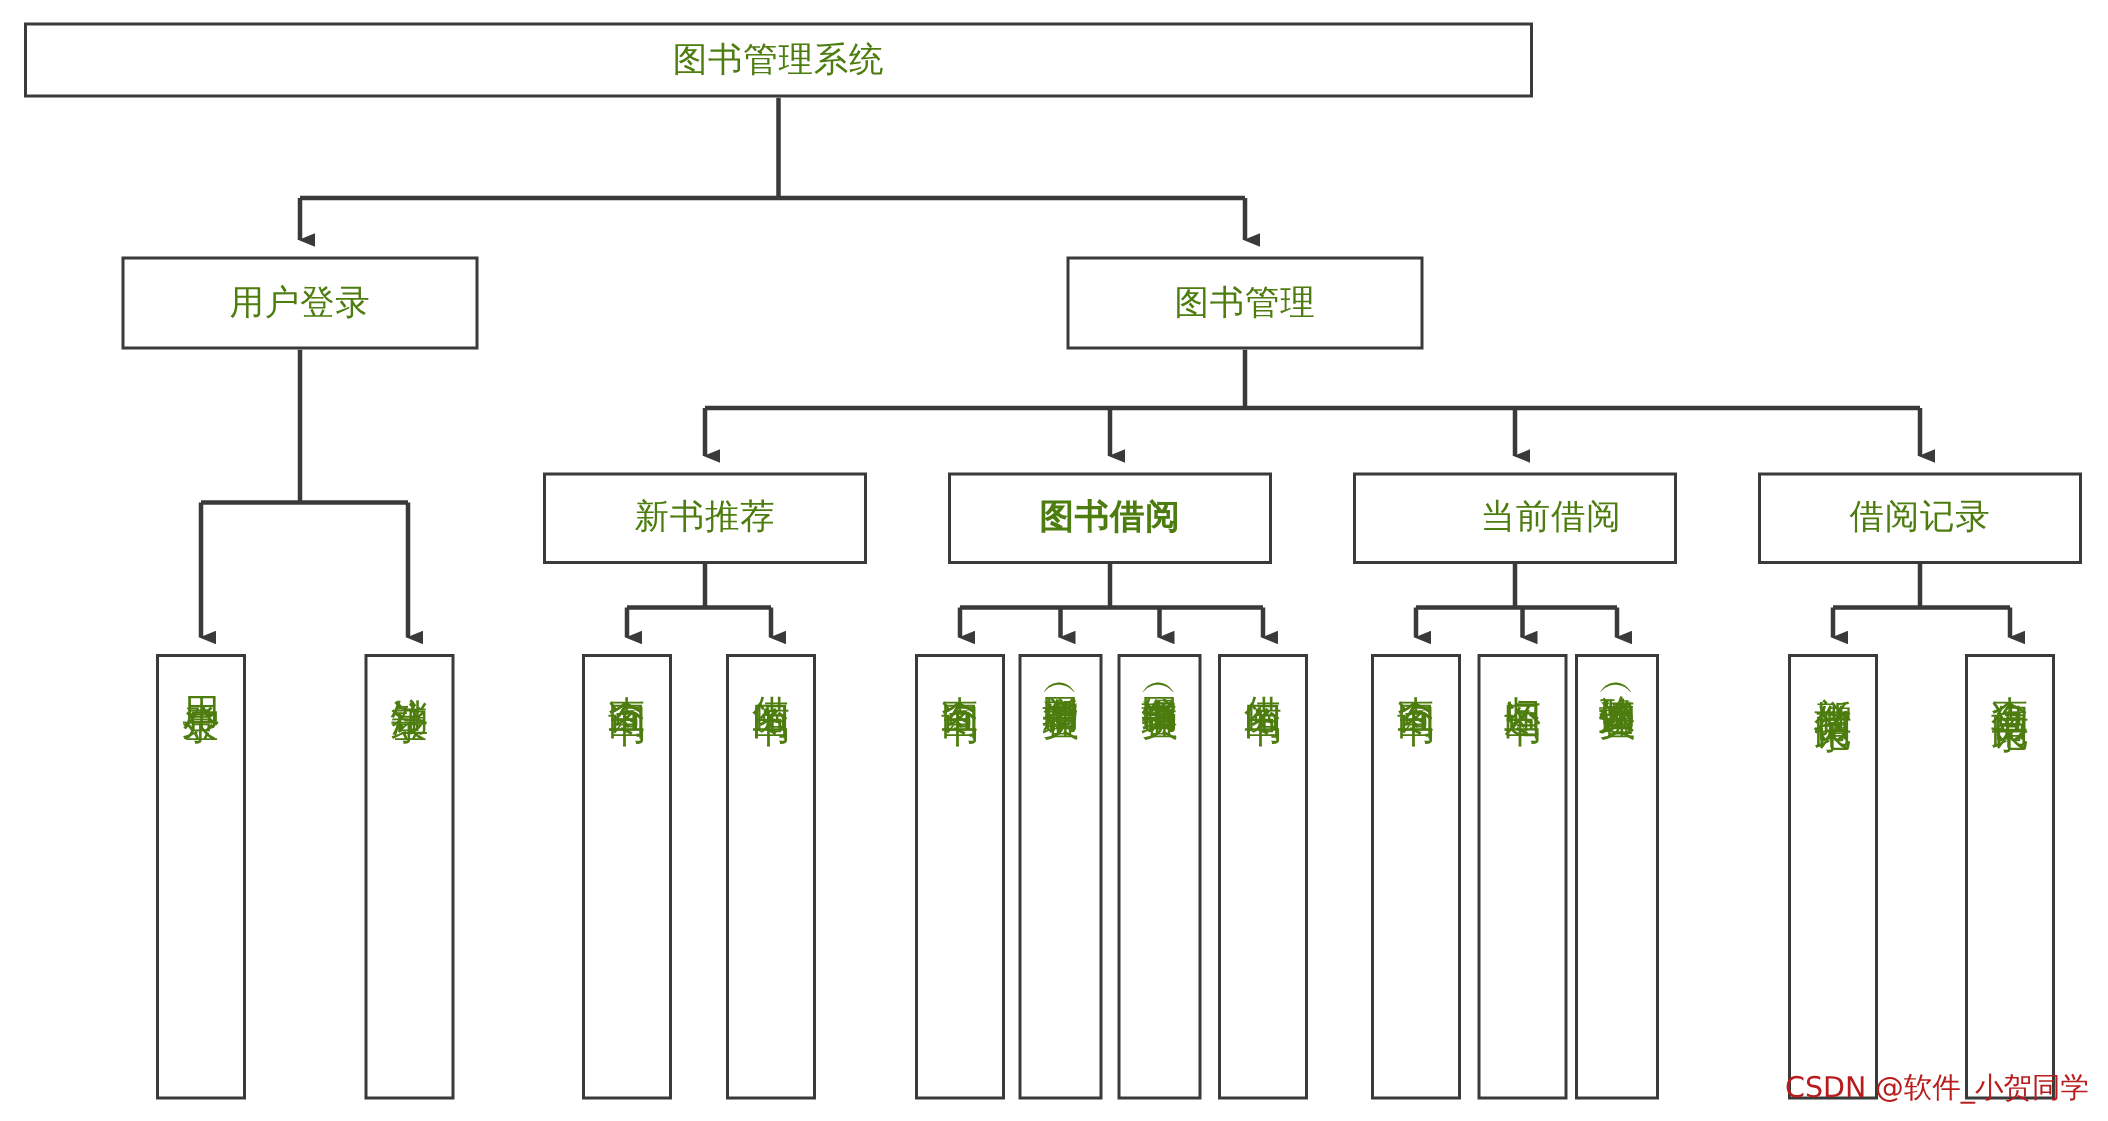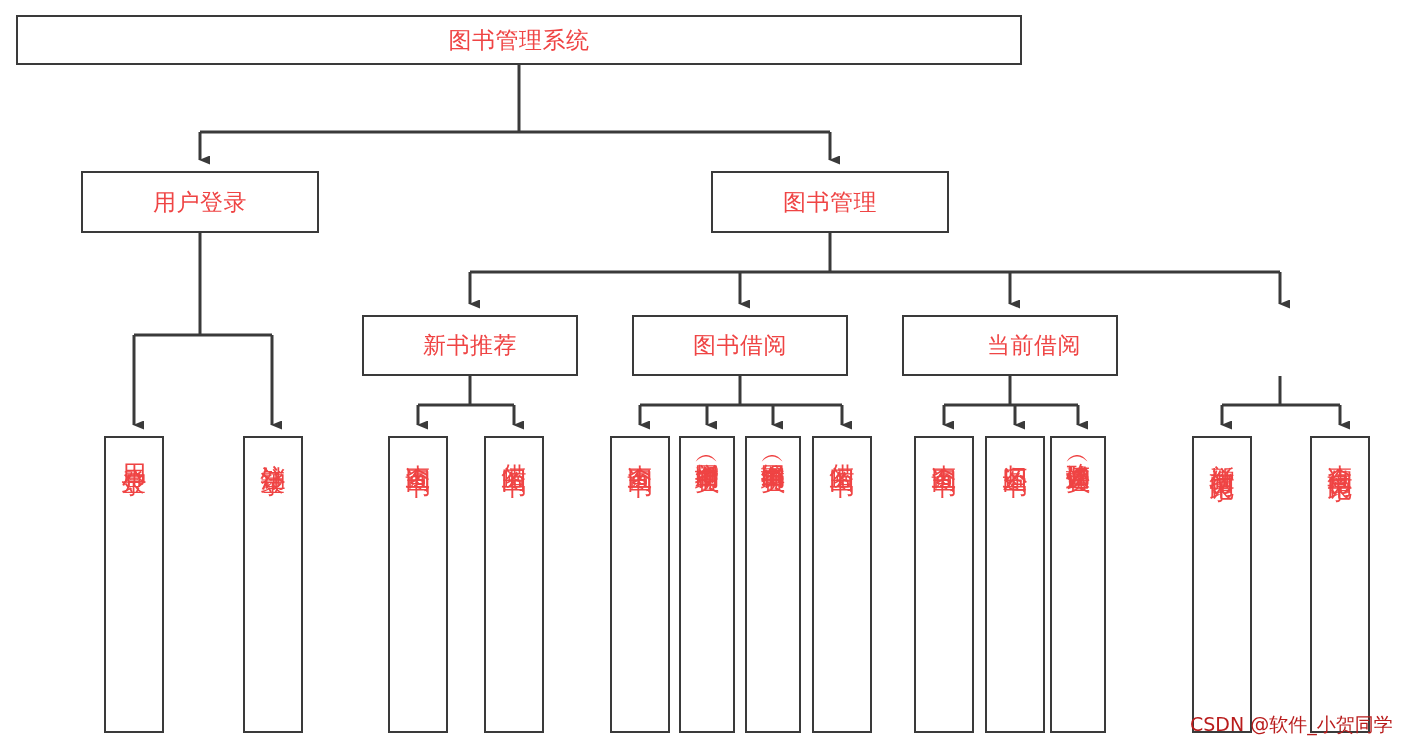--- a/index.html
+++ b/index.html
@@ -28,21 +28,21 @@
     position: absolute;
     box-sizing: border-box;
     background: #ffffff;
     border: 2px solid #3a3a3a;
     display: flex;
     align-items: center;
     justify-content: center;
     z-index: 2;
   }
   .node-label {
-    color: #ef4444;
+    color: #4d7c0f;
     line-height: 1.0;
     text-align: center;
     white-space: pre;
   }
   .node.horiz .node-label {
     font-size: 23px;
     letter-spacing: 0.5px;
   }
   .node.vert {
     align-items: flex-start;
@@ -136,26 +136,29 @@
   <div class="node horiz" style="left: 81px; top: 171px; width: 238px; height: 62px;">
     <span class="node-label">用户登录</span>
   </div>
   <div class="node horiz" style="left: 362px; top: 315px; width: 216px; height: 61px;">
     <span class="node-label">新书推荐</span>
   </div>
 
   <div class="node horiz" style="left: 711px; top: 171px; width: 238px; height: 62px;">
     <span class="node-label">图书管理</span>
   </div>
-  <div class="node horiz" style="left: 632px; top: 315px; width: 216px; height: 61px;">
+  <div class="node horiz" style="left: 632px; top: 315px; width: 216px; height: 61px; font-weight: bold;">
     <span class="node-label">图书借阅</span>
   </div>
   <div class="node horiz" style="left: 902px; top: 315px; width: 216px; height: 61px; padding-left: 48px;">
     <span class="node-label">当前借阅</span>
   </div>
+  <div class="node horiz" style="left: 1172px; top: 315px; width: 216px; height: 61px;">
+    <span class="node-label">借阅记录</span>
+  </div>
 
   <div class="node vert" style="left: 104px; top: 436px; width: 60px; height: 297px;">
     <span class="node-label">用户登录</span>
   </div>
   <div class="node vert" style="left: 243px; top: 436px; width: 60px; height: 297px;">
     <span class="node-label">注销登录</span>
   </div>
   <div class="node vert" style="left: 388px; top: 436px; width: 60px; height: 297px;">
     <span class="node-label">查询图书</span>
   </div>

